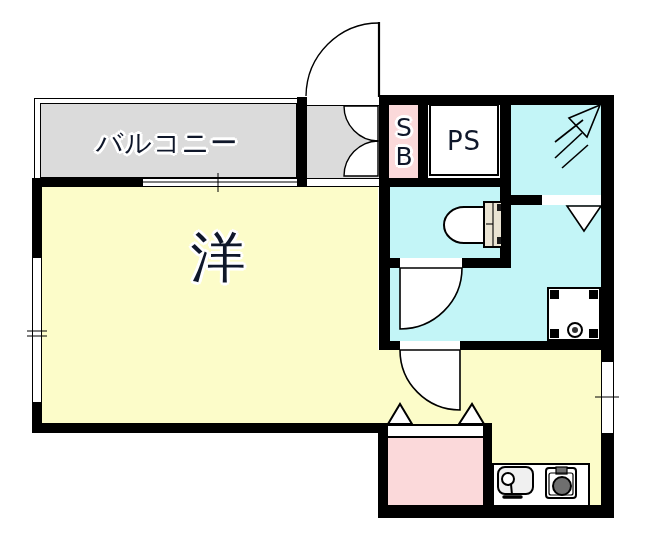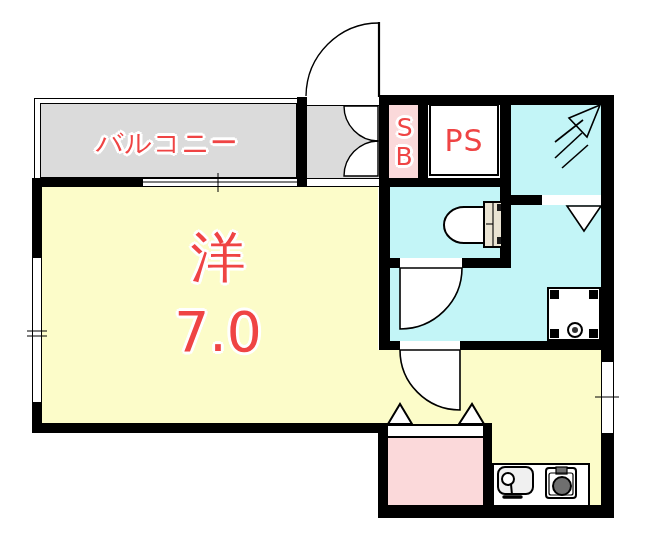--- a/index.html
+++ b/index.html
@@ -9,22 +9,22 @@
   }
   .abs{position:absolute;}
   .region{position:absolute;}
   .wall{position:absolute;background:var(--wall,#000);}
   .open{position:absolute;background:#fff;}
   .yellow{background:var(--room-yellow,#FCFCC9);}
   .cyan{background:var(--wet-cyan,#C3F5F7);}
   .pink{background:var(--storage-pink,#FBD9DA);}
   .gray{background:var(--balcony-gray,#DBDBDB);}
   .label{
-    position:absolute;color:#ef4444;transform:translate(-50%,-50%);
-    white-space:nowrap;line-height:1;text-align:right;
+    position:absolute;color:#0f172a;transform:translate(-50%,-50%);
+    white-space:nowrap;line-height:1;text-align:center;
   }
   .halo{
     text-shadow:
       -2px -2px 0 #fff, 2px -2px 0 #fff, -2px 2px 0 #fff, 2px 2px 0 #fff,
       0 -2px 0 #fff, 0 2px 0 #fff, -2px 0 0 #fff, 2px 0 0 #fff,
       -3px 0 0 #fff, 3px 0 0 #fff, 0 3px 0 #fff, 0 -3px 0 #fff;
   }
   #icon-layer{position:absolute;left:0;top:0;z-index:30;}
   .z10{z-index:10}.z20{z-index:20}.z40{z-index:40}
   .win{position:absolute;background:#fff;box-sizing:border-box;}
@@ -155,23 +155,22 @@
       <path d="M27,331 H47"></path>
       <path d="M27,336 H47"></path>
       <path d="M595,397 H619"></path>
     </g>
   </svg>
 
   <div class="label halo z40" style="left:167px;top:142px;font-size:27px;letter-spacing:1px;">バルコニー</div>
 
   <div class="label halo z40" style="left:218px;top:257px;font-size:55px;">洋</div>
 
-  <div class="label halo z40" style="left:218px;top:332px;font-size:55px;">7.0</div>
 
   <div class="label halo z40" style="left:404px;top:143px;font-size:25px;line-height:1.15;">
     <div>S</div>
     <div>B</div>
   </div>
 
-  <div class="label z40" style="left:464px;top:141px;font-size:30px;letter-spacing:1px;">PS</div>
+  <div class="label z40" style="left:464px;top:141px;font-size:26px;letter-spacing:1px;">PS</div>
 
 
 </div>
 
 </body></html>

